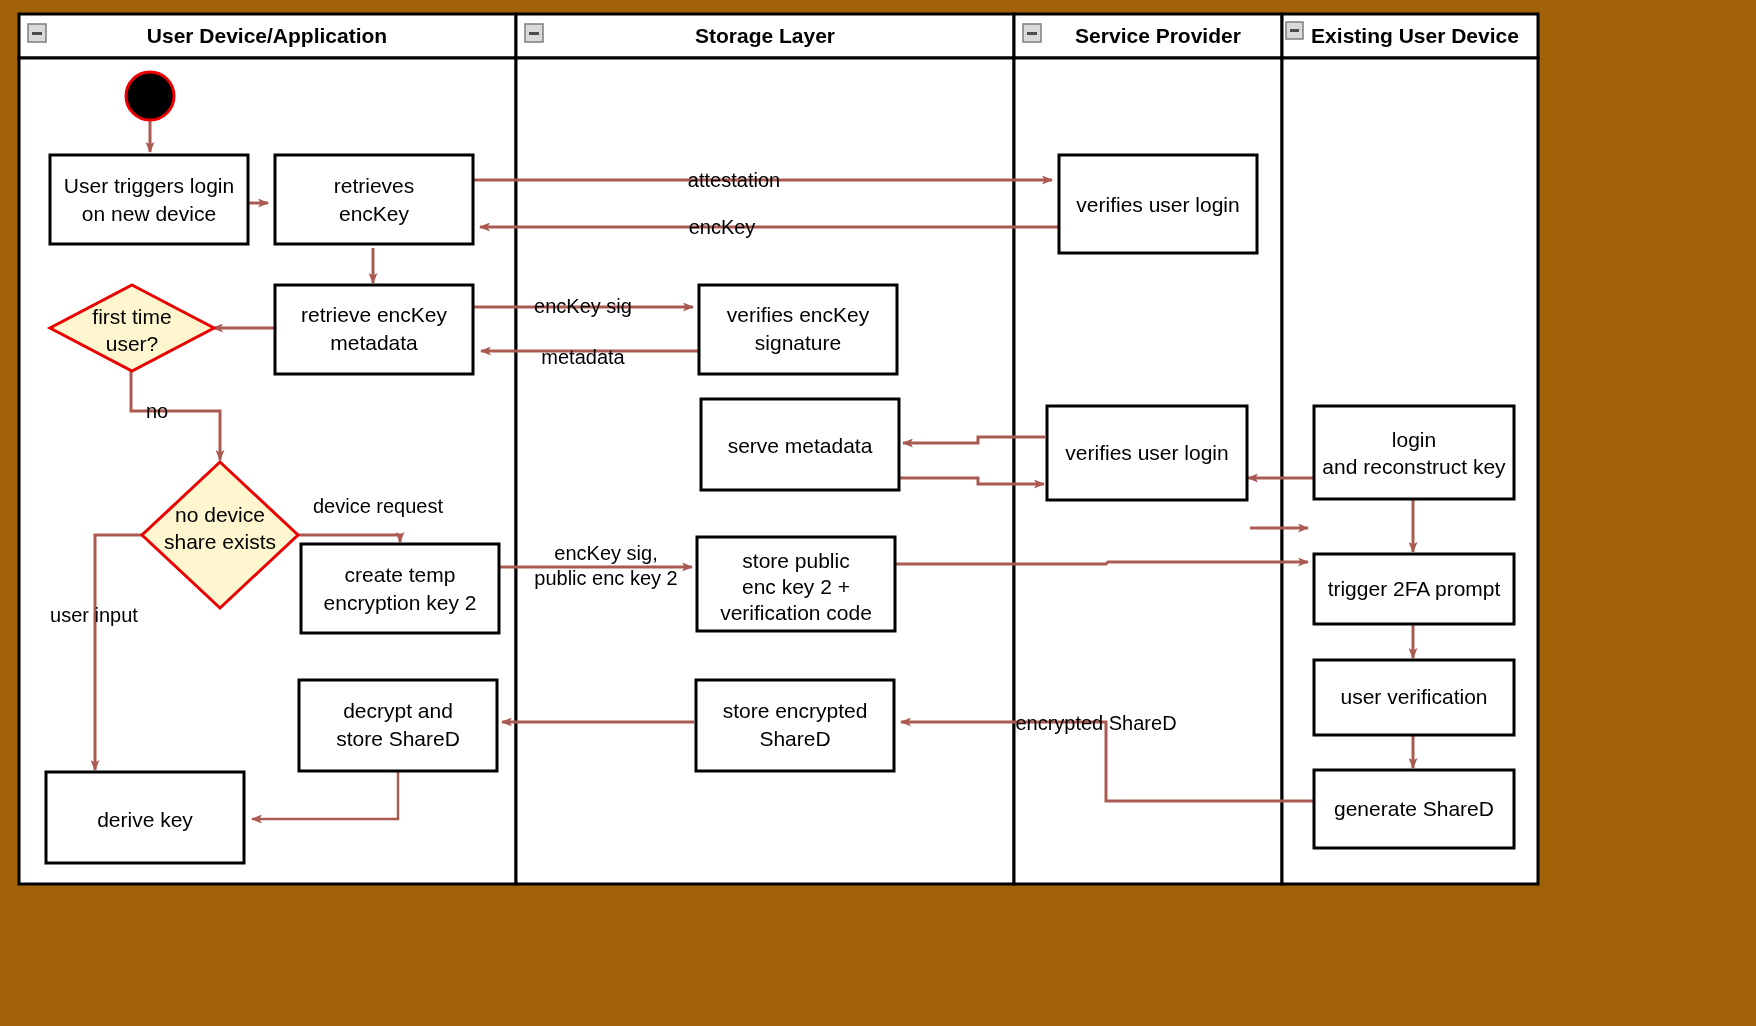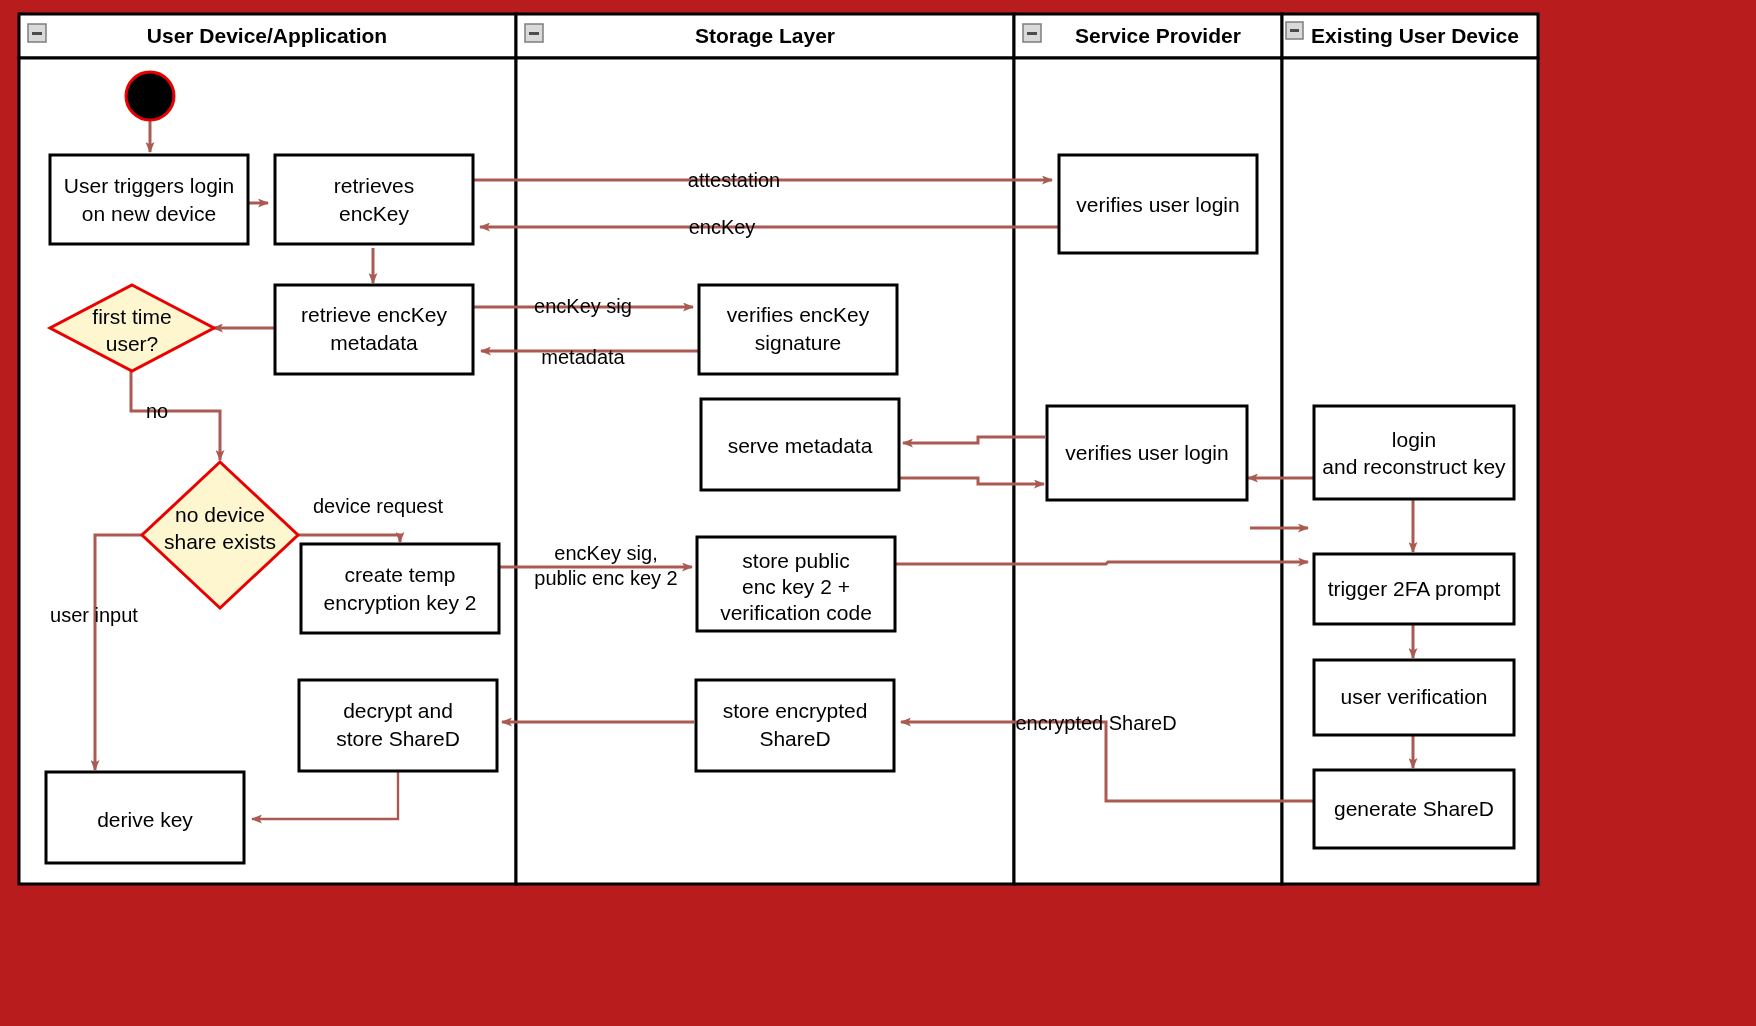--- a/index.html
+++ b/index.html
@@ -5,21 +5,21 @@
   html, body {
     margin: 0;
     padding: 0;
     background: #ffffff;
     font-family: "Liberation Sans", sans-serif;
   }
   #canvas {
     position: relative;
     width: 1756px;
     height: 1026px;
-    background: #b91c1c;
+    background: #a16207;
     overflow: hidden;
     text-decoration: underline;
   }
   svg.diagram {
     position: absolute;
     left: 0;
     top: 0;
     width: 1756px;
     height: 1026px;
     display: block;

